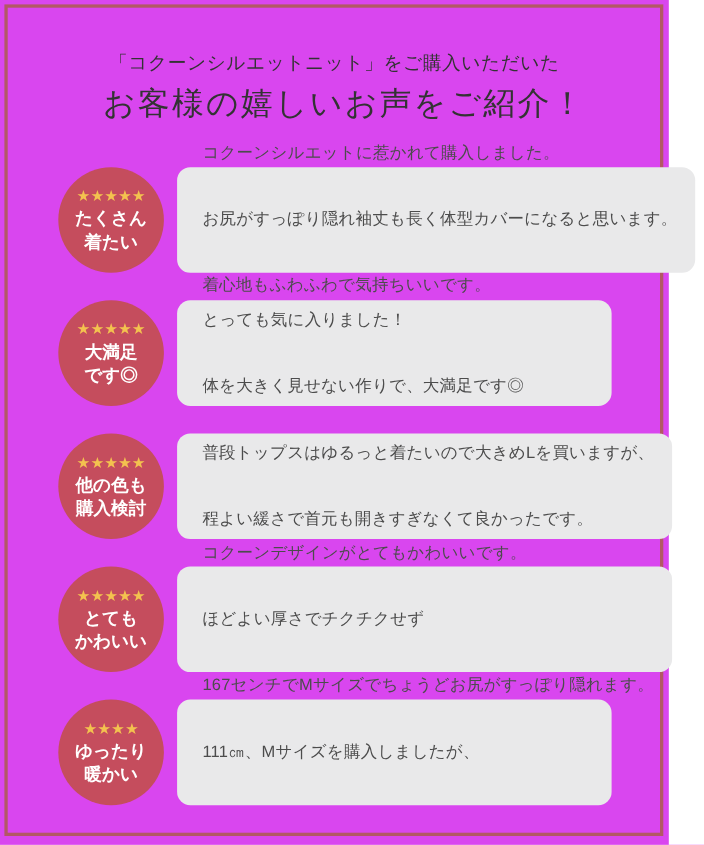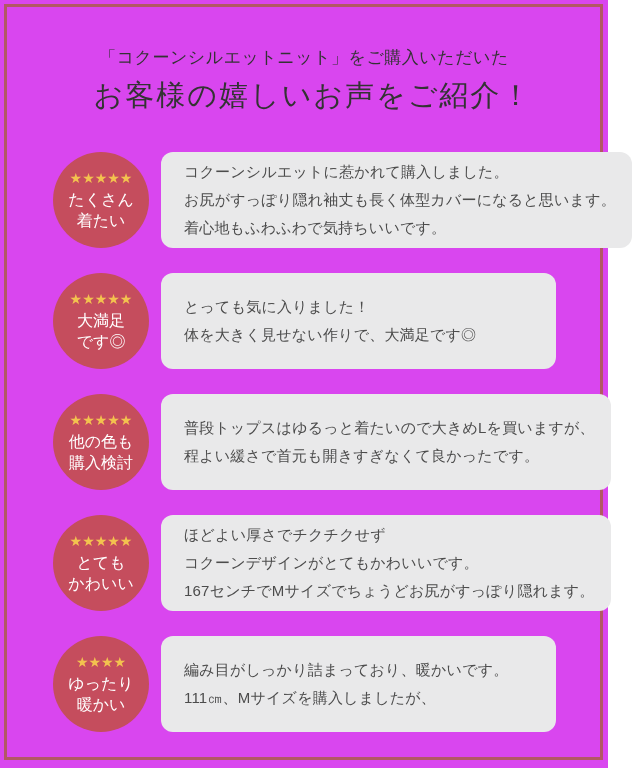--- a/index.html
+++ b/index.html
@@ -66,33 +66,34 @@
   .badge .stars {
     color: var(--star-color, #f3c24f);
     font-size: 14px;
     line-height: 16px;
     letter-spacing: 0px;
     margin-bottom: 3px;
     white-space: nowrap;
   }
   .badge .label {
     font-size: 16px;
-    font-weight: normal;
+    font-weight: bold;
     line-height: 21px;
     white-space: nowrap;
   }
   .bubble {
     flex: 1 1 auto;
     background: var(--bubble-color, #e9e9ea);
     border-radius: 12px;
     display: flex;
     flex-direction: column;
     justify-content: center;
     padding: 6px 16px 6px 23px;
     box-sizing: border-box;
+    gap: 32px;
   }
   .bubble .line {
     font-size: 15px;
     line-height: 28px;
     color: var(--text-color, #4c4c4c);
     letter-spacing: 0.2px;
     white-space: nowrap;
   }
 </style>
 </head>
@@ -146,33 +147,32 @@
         </div>
       </div>
 
       <div class="review-card">
         <div class="badge">
           <div class="stars">★★★★★</div>
           <div class="label">とても</div>
           <div class="label">かわいい</div>
         </div>
         <div class="bubble">
+          <div class="line">コクーンデザインがとてもかわいいです。</div>
           <div class="line">ほどよい厚さでチクチクせず</div>
-          <div class="line">コクーンデザインがとてもかわいいです。</div>
           <div class="line">167センチでMサイズでちょうどお尻がすっぽり隠れます。</div>
         </div>
       </div>
 
       <div class="review-card">
         <div class="badge">
           <div class="stars">★★★★</div>
           <div class="label">ゆったり</div>
           <div class="label">暖かい</div>
         </div>
         <div class="bubble">
-          <div class="line">編み目がしっかり詰まっており、暖かいです。</div>
           <div class="line">111㎝、Mサイズを購入しましたが、</div>
         </div>
       </div>
 
     </div>
   </div>
 </div>
 
 </body></html>

